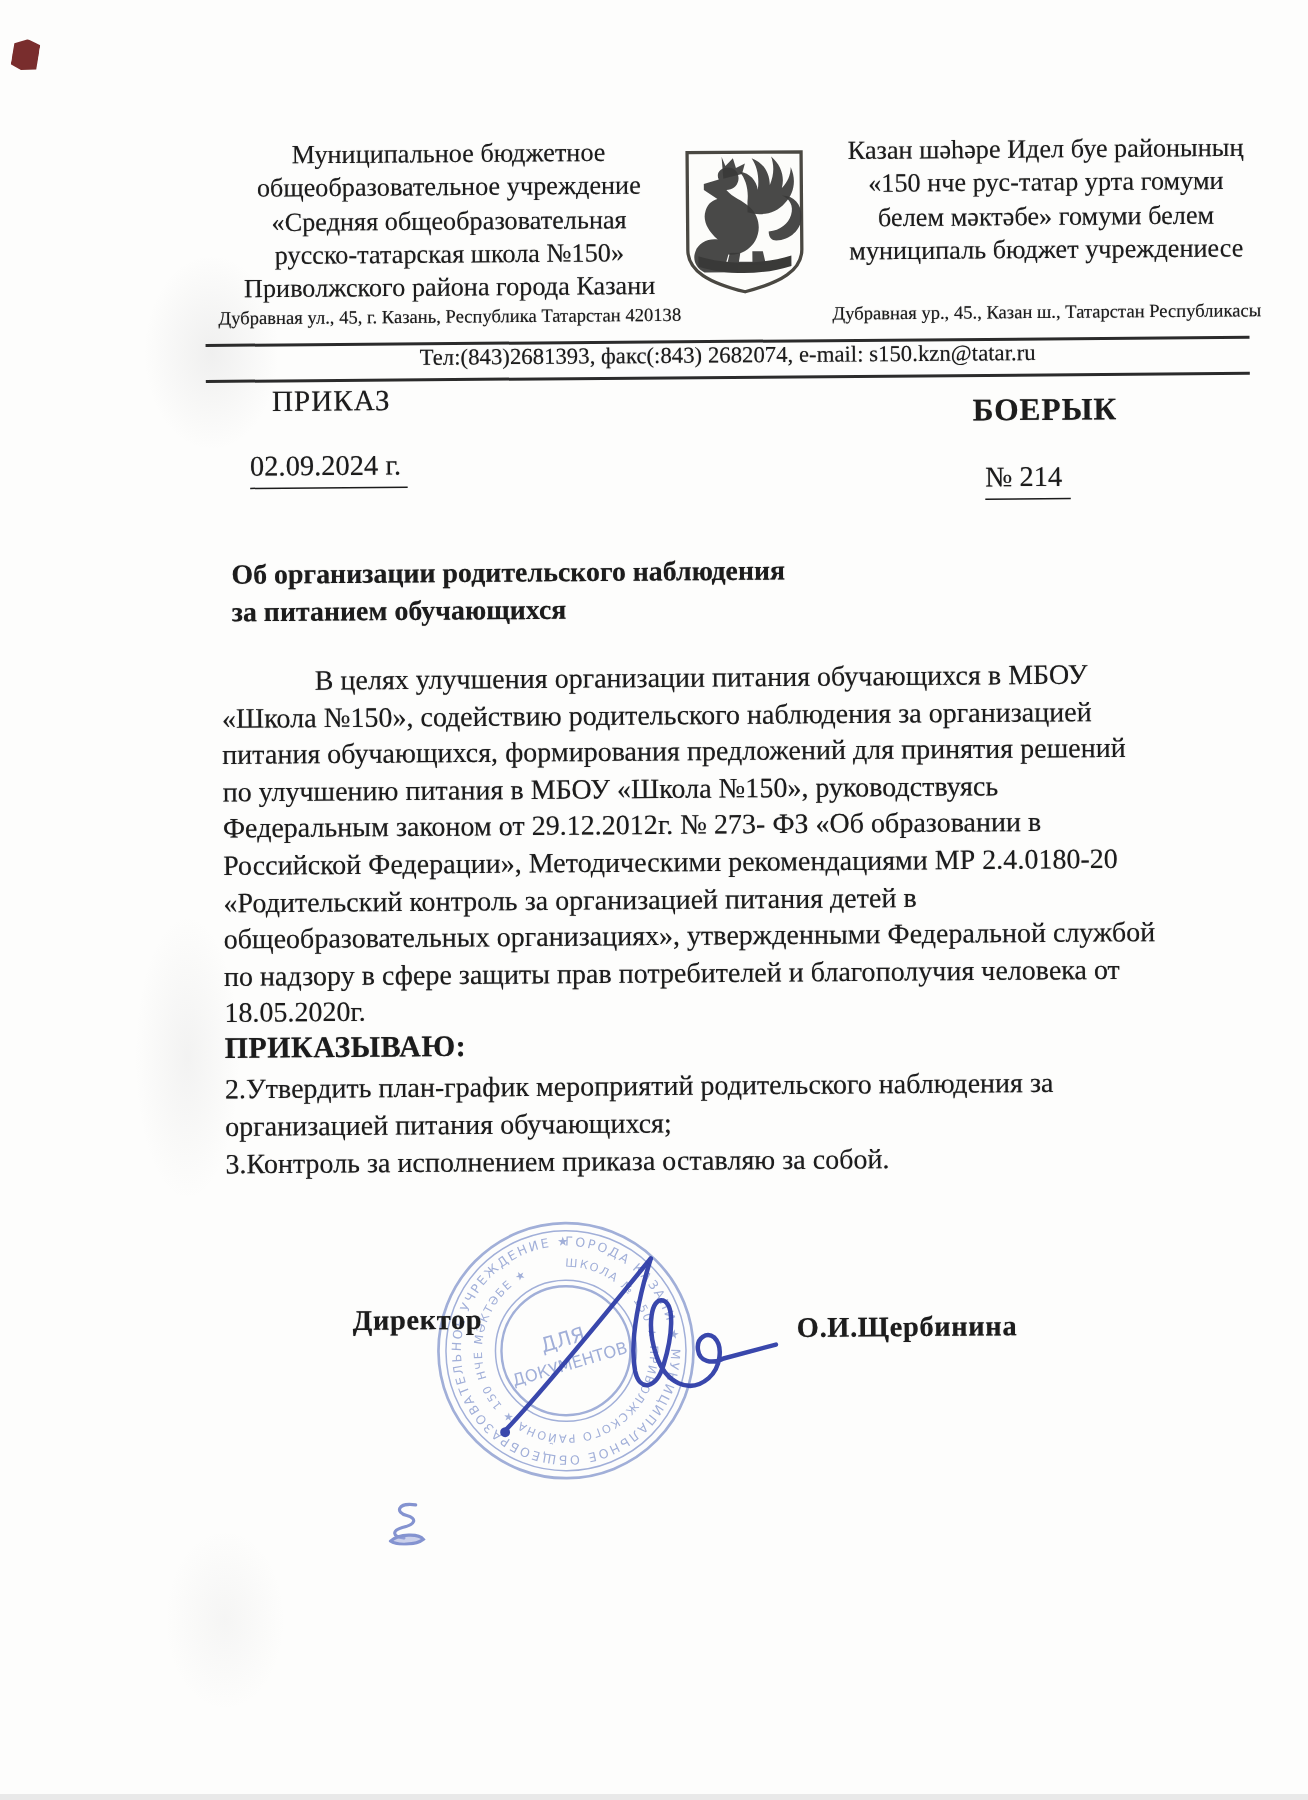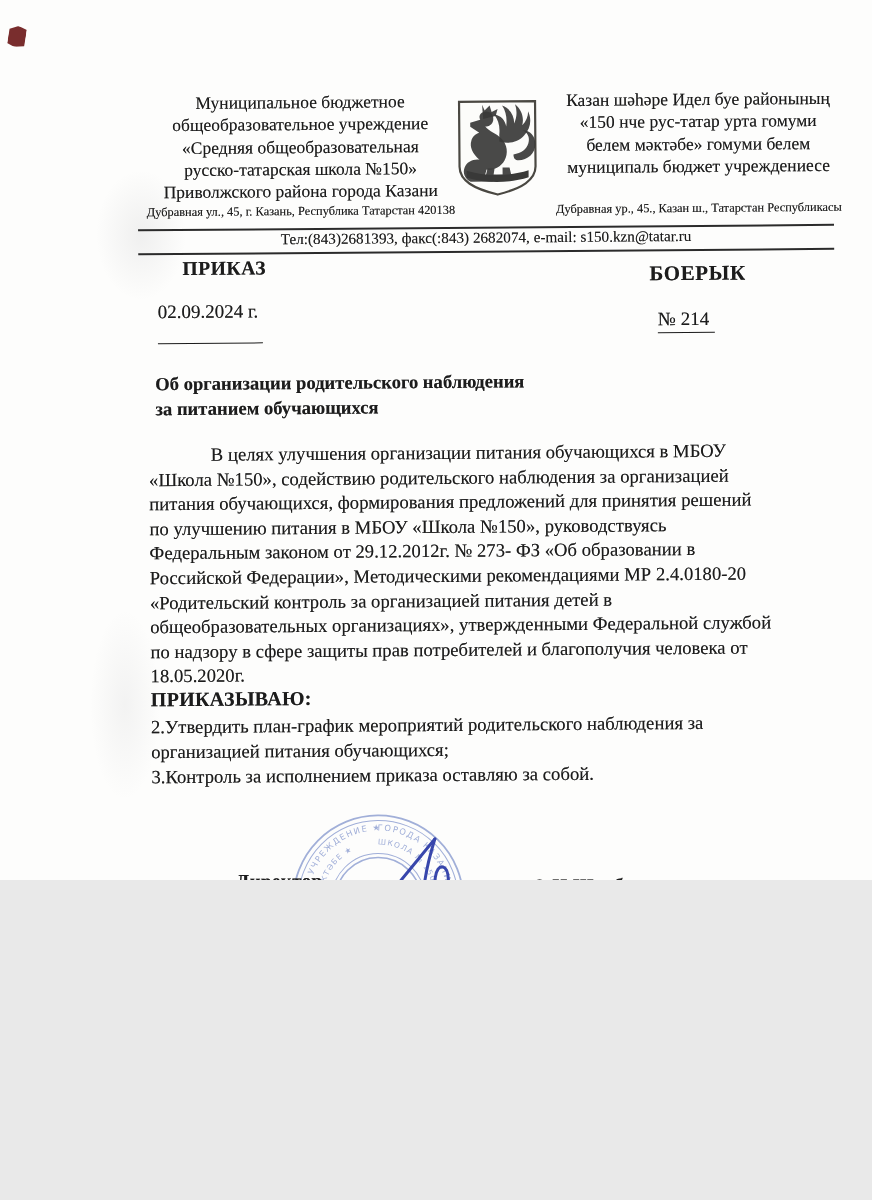--- a/index.html
+++ b/index.html
@@ -1,17 +1,17 @@
 <!DOCTYPE html>
 <html><head>
 <meta charset="utf-8">
 <style>
   html,body{margin:0;padding:0;background:#e9e9e9;}
   .page{
-    position:relative;width:872px;height:880px;margin:0 auto;
+    position:relative;width:872px;height:1196px;margin:0 auto;
     background:#fdfdfc;overflow:hidden;
     font-family:"Liberation Serif", serif;color:#1c1c1c;
   }
   .content{position:absolute;inset:0;transform:rotate(-0.45deg);transform-origin:50% 40%;}
   .soft{text-shadow:0 0 .5px rgba(20,20,20,.55);}
 
   
   .artifact-red{
     position:absolute;left:8px;top:26px;width:18px;height:21px;
     background:#6e1b1b;opacity:.92;transform:rotate(7deg);
@@ -30,23 +30,23 @@
   .addr-left{left:132px;top:203px;width:340px;}
   .addr-right{left:534px;top:203px;width:332px;}
   .emblem{position:absolute;left:457px;top:99px;width:84px;height:100px;}
 
   .rule{position:absolute;left:139px;width:696px;height:2px;background:#2b2b2b;}
   .rule-top{top:227px;}
   .rule-bottom{top:251px;}
   .contact{position:absolute;left:139px;top:229px;width:696px;text-align:center;font-size:15.2px;}
 
   
-  .t-ru{position:absolute;left:183px;top:256px;font-weight:bold;font-size:19.5px;letter-spacing:.6px;}
+  .t-ru{position:absolute;left:183px;top:256px;font-weight:normal;font-size:19.5px;letter-spacing:.6px;}
   .t-tt{position:absolute;left:650px;top:263px;font-weight:bold;font-size:21px;letter-spacing:.6px;}
-  .o-date{position:absolute;left:158px;top:299px;font-size:19px;border-bottom:1.7px solid #1c1c1c;padding:0 4px 20px 0;}
+  .o-date{position:absolute;left:168px;top:299px;font-size:19px;border-bottom:1.7px solid #1c1c1c;padding:0 4px 2px 0;}
   .o-num{position:absolute;left:658px;top:310px;font-size:19px;border-bottom:1.7px solid #1c1c1c;padding:0 6px 2px 0;}
 
   .subject{position:absolute;left:155px;top:369px;font-weight:bold;font-size:18.6px;line-height:25px;}
 
   .bodytext{position:absolute;left:148px;top:441px;font-size:18.7px;line-height:24.6px;}
   .bodytext div{white-space:nowrap;}
   .indent{padding-left:62px;}
 
   .resolution{position:absolute;left:148px;top:686px;font-weight:bold;font-size:20px;letter-spacing:.3px;}
   .items{position:absolute;left:148px;top:712px;font-size:18.7px;line-height:25.2px;}

